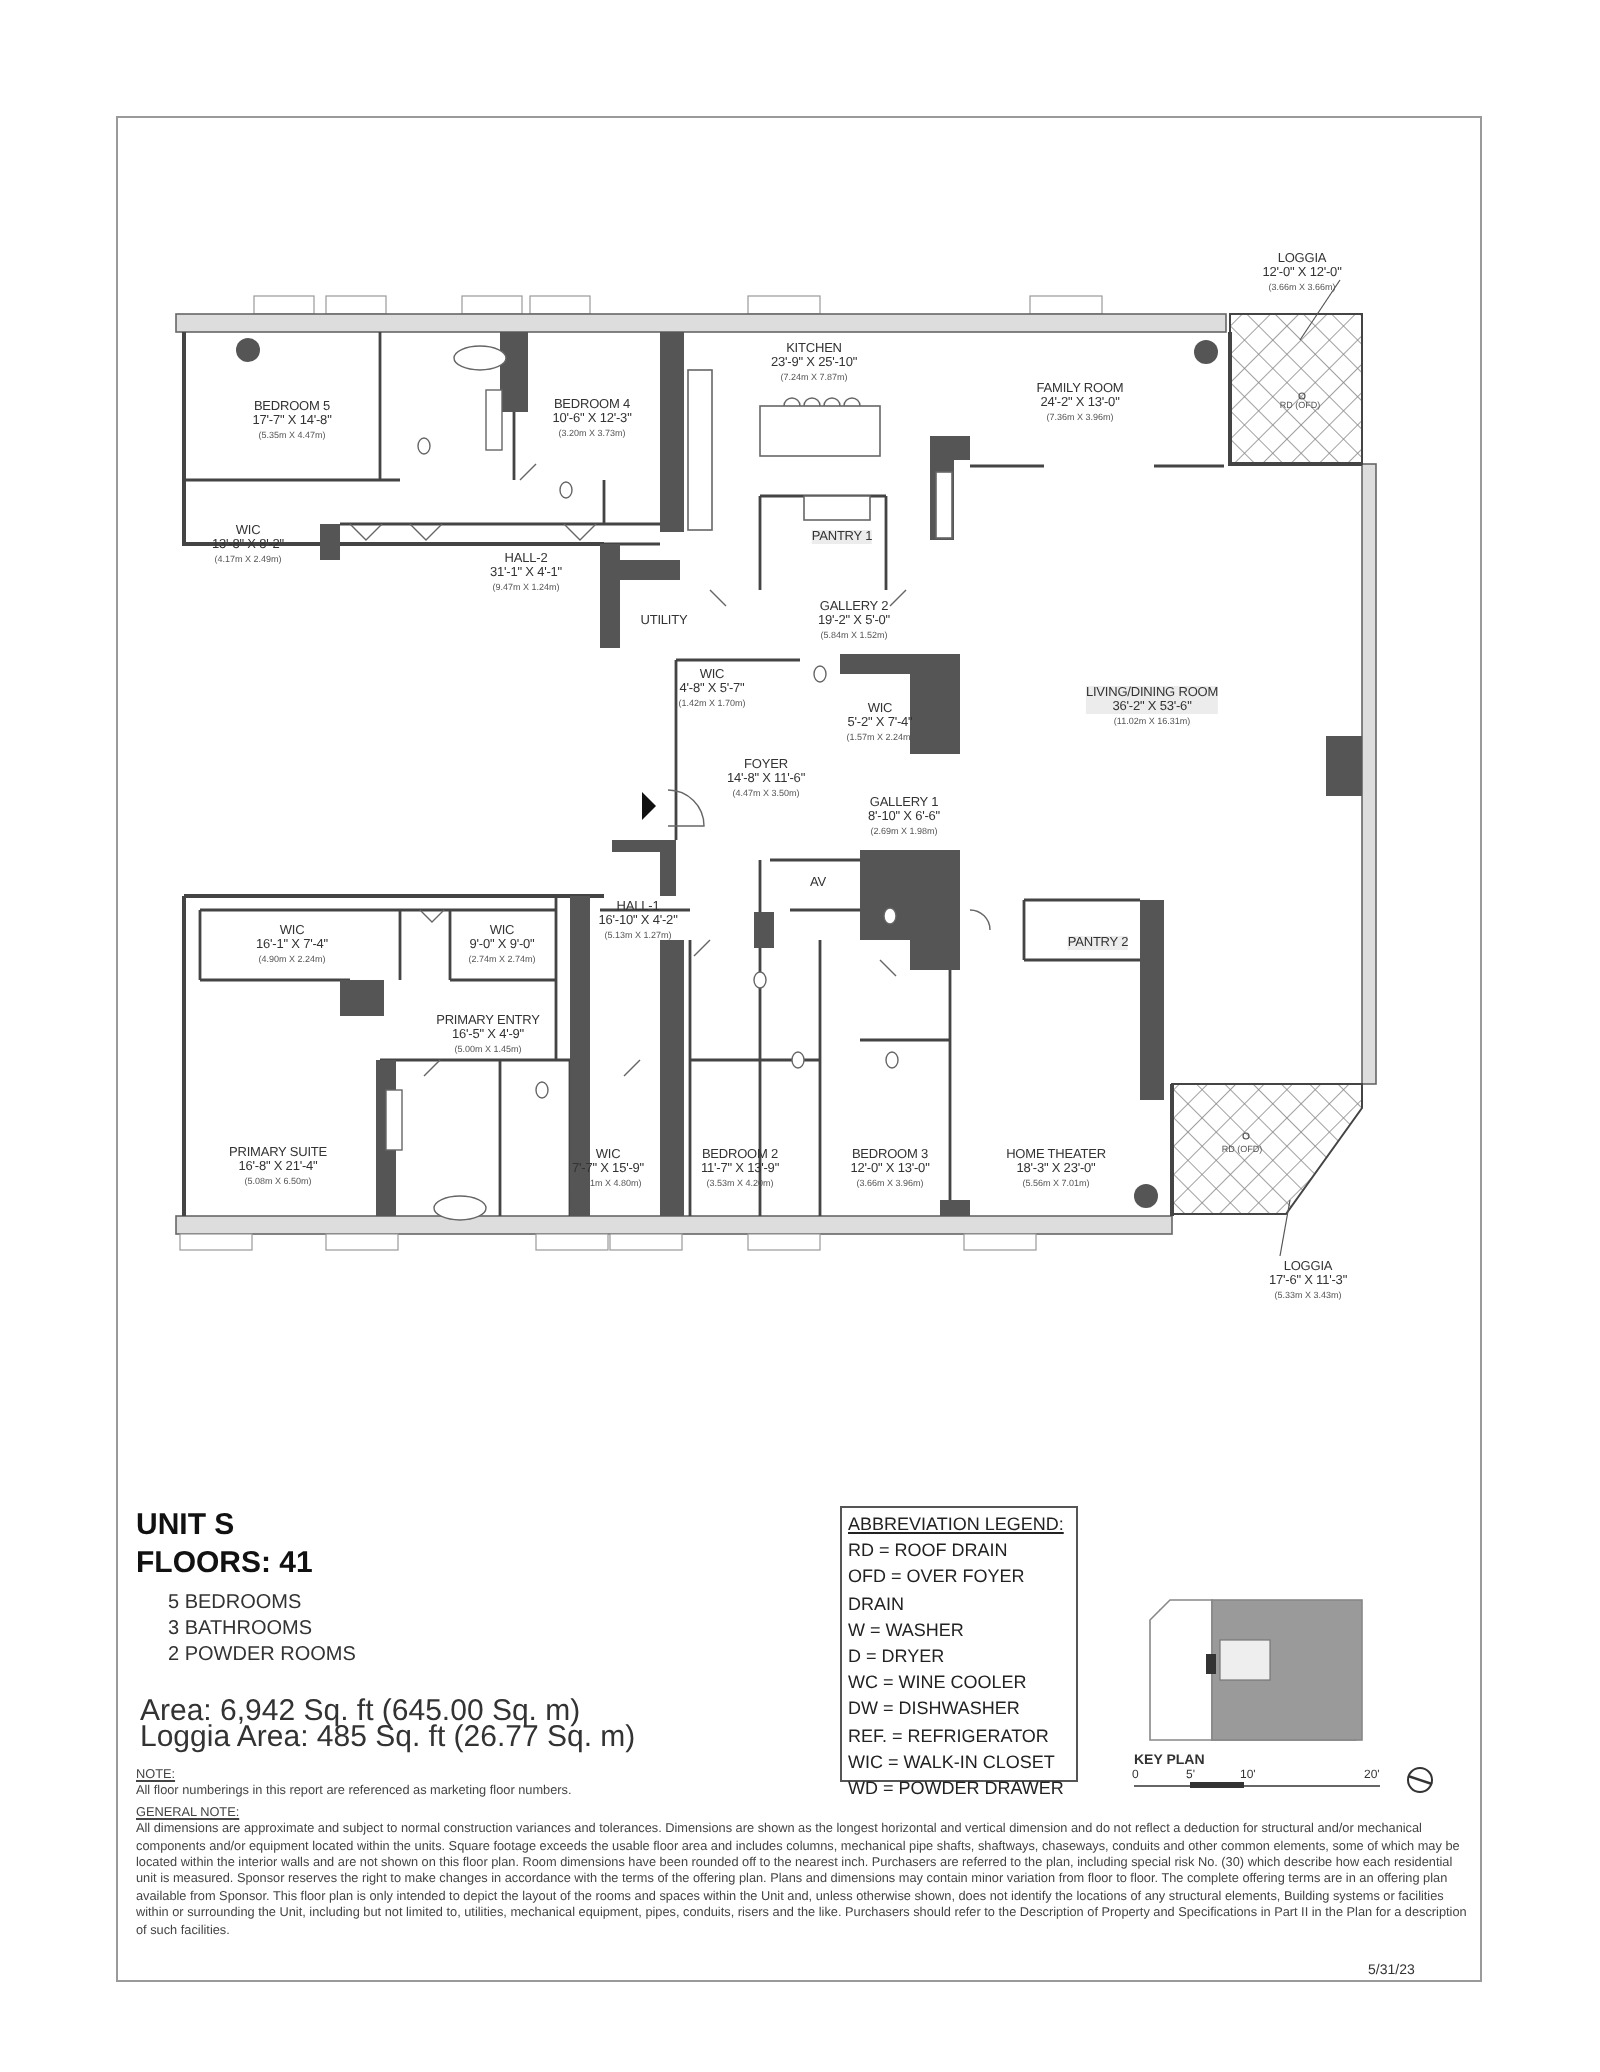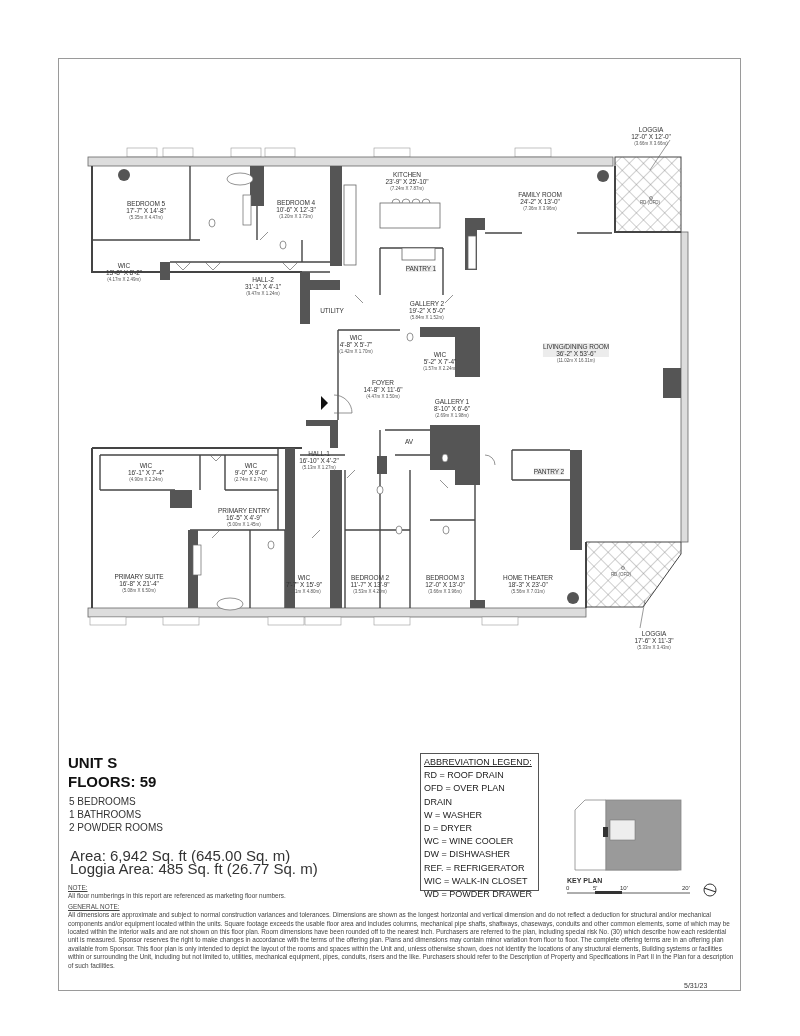--- a/index.html
+++ b/index.html
@@ -4,21 +4,21 @@
 <style>
   html,body{margin:0;padding:0;background:#fff;}
   body{width:800px;height:1036px;position:relative;overflow:hidden;font-family:"Liberation Sans",sans-serif;color:#222;}
   .sheet{position:absolute;left:58px;top:58px;width:683px;height:933px;border:1px solid #9a9a9a;box-sizing:border-box;}
   svg.plan{position:absolute;left:0;top:0;width:800px;height:1036px;}
   .lbl{position:absolute;text-align:center;font-size:6px;line-height:7px;color:#333;transform:translateX(-50%);white-space:nowrap;}
   .lbl .n{font-size:6.5px;letter-spacing:-0.1px;}
   .lbl .m{font-size:4.5px;color:#555;}
   .lbl.hl .n{background:#ececec;}
   .unit-title{position:absolute;left:68px;top:753px;font-size:15px;font-weight:bold;line-height:19px;color:#111;}
-  .unit-sub{position:absolute;left:69px;top:795px;font-size:10px;line-height:13px;color:#333;}
+  .unit-sub{position:absolute;left:84px;top:795px;font-size:10px;line-height:13px;color:#333;}
   .area{position:absolute;left:70px;top:849px;font-size:15px;line-height:13px;color:#333;}
   .legend{position:absolute;left:420px;top:753px;width:119px;height:138px;border:1px solid #555;box-sizing:border-box;padding:2px 3px;font-size:9px;line-height:13.2px;color:#222;}
   .legend .h{text-decoration:underline;}
   .keyplan-lbl{position:absolute;left:567px;top:877px;font-size:7px;font-weight:bold;color:#333;}
   .scale-lbl{position:absolute;top:885px;font-size:6px;color:#333;}
   .notes{position:absolute;left:68px;top:884px;width:668px;font-size:6.4px;line-height:8.4px;color:#444;}
   .notes .u{text-decoration:underline;}
   .notes .p{margin:0;}
   .date{position:absolute;left:684px;top:982px;font-size:7px;color:#333;}
 </style>
@@ -339,36 +339,36 @@
 
 <div class="lbl" style="left:650px;top:199px;">
     <div class="m">RD (OFD)</div>
   </div>
 <div class="lbl" style="left:621px;top:571px;">
     <div class="m">RD (OFD)</div>
   </div>
 
 <div class="unit-title">
   <div>UNIT S</div>
-  <div>FLOORS: 59</div>
+  <div>FLOORS: 41</div>
 </div>
 <div class="unit-sub">
   <div>5 BEDROOMS</div>
-  <div>1 BATHROOMS</div>
+  <div>3 BATHROOMS</div>
   <div>2 POWDER ROOMS</div>
 </div>
 <div class="area">
   <div>Area: 6,942 Sq. ft (645.00 Sq. m)</div>
   <div>Loggia Area: 485 Sq. ft (26.77 Sq. m)</div>
 </div>
 
 <div class="legend">
   <div class="h">ABBREVIATION LEGEND:</div>
   <div>RD = ROOF DRAIN</div>
-  <div>OFD = OVER PLAN DRAIN</div>
+  <div>OFD = OVER FOYER DRAIN</div>
   <div>W = WASHER</div>
   <div>D = DRYER</div>
   <div>WC = WINE COOLER</div>
   <div>DW = DISHWASHER</div>
   <div>REF. = REFRIGERATOR</div>
   <div>WIC = WALK-IN CLOSET</div>
   <div>WD = POWDER DRAWER</div>
 </div>
 
 <div class="keyplan-lbl">KEY PLAN</div>

